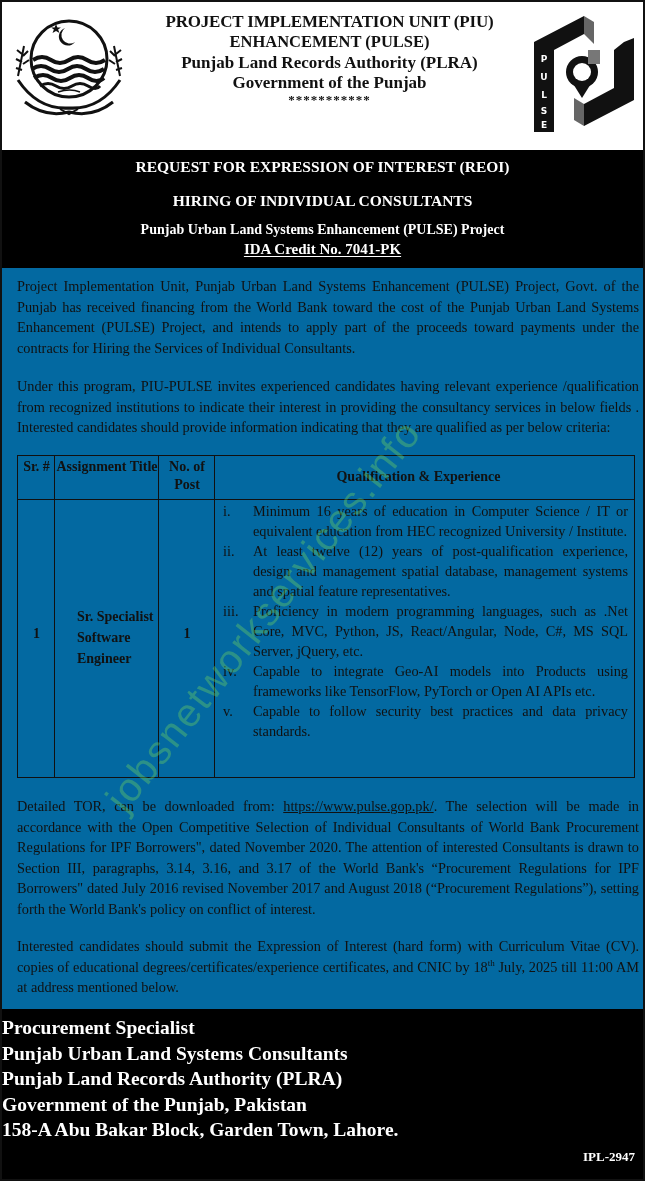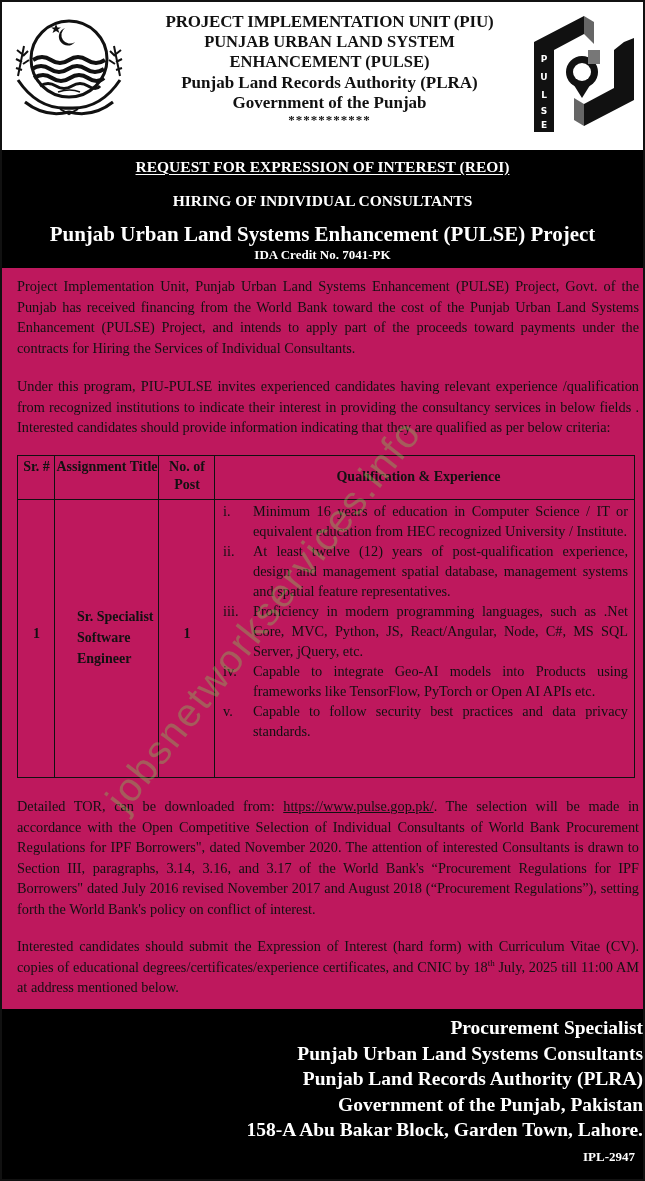--- a/index.html
+++ b/index.html
@@ -1,38 +1,38 @@
 <!DOCTYPE html>
 <html><head>
 <meta charset="utf-8">
 <style>
   * { box-sizing: border-box; margin: 0; padding: 0; }
   html, body { width: 645px; height: 1181px; background: #fff; overflow: hidden; }
   body { font-family: "Liberation Serif", "DejaVu Serif", serif; color: #111; position: relative; }
 
-  .page { position: absolute; left: 0; top: 0; width: 645px; height: 1181px; border: 2px solid #111; background: #be185d; }
+  .page { position: absolute; left: 0; top: 0; width: 645px; height: 1181px; border: 2px solid #111; background: #0369a1; }
 
   
   .header { position: absolute; left: 0; top: 0; width: 641px; height: 148px; background: #fff; }
   .header-logo-left { position: absolute; left: 8px; top: 12px; width: 118px; height: 108px; }
   .header-logo-right { position: absolute; left: 530px; top: 12px; width: 104px; height: 118px; }
   .header-text { position: absolute; left: 130px; top: 10px; width: 395px; text-align: center; font-weight: bold; }
   .header-text .l1 { font-size: 17px; line-height: 20px; letter-spacing: -0.2px; }
   .header-text .l2 { font-size: 16.5px; line-height: 20px; }
   .header-text .l3 { font-size: 16.5px; line-height: 20px; }
   .header-text .l4 { font-size: 17px; line-height: 21px; }
   .header-text .l5 { font-size: 17px; line-height: 20px; }
   .header-text .stars { font-size: 13px; line-height: 14px; letter-spacing: 1px; }
 
   
   .band-top { position: absolute; left: 0; top: 148px; width: 641px; height: 118px; background: #000; color: #fff; text-align: center; font-weight: bold; }
-  .band-top .reoi { position: absolute; top: 8px; width: 100%; font-size: 15.5px; text-decoration: underline; text-underline-offset: 2px; }
+  .band-top .reoi { position: absolute; top: 8px; width: 100%; font-size: 15.5px; text-underline-offset: 2px; }
   .band-top .hiring { position: absolute; top: 42px; width: 100%; font-size: 15.5px; }
-  .band-top .project { position: absolute; top: 72px; width: 100%; font-size: 21px; }
-  .band-top .ida { position: absolute; top: 97px; width: 100%; font-size: 13px; text-underline-offset: 2px; }
+  .band-top .project { position: absolute; top: 72px; width: 100%; font-size: 14px; }
+  .band-top .ida { position: absolute; top: 91px; width: 100%; font-size: 15px; text-decoration: underline; text-underline-offset: 2px; }
 
   
   .content { position: absolute; left: 0; top: 266px; width: 641px; }
   .para { position: absolute; left: 15px; width: 622px; font-size: 14.3px; line-height: 20.5px; text-align: justify; }
   .p1 { top: 8px; }
   .p2 { top: 108px; }
 
   
   .tbl { position: absolute; left: 15px; top: 453px; width: 618px; height: 323px; border: 1.5px solid #111; }
   .col { position: absolute; top: 0; bottom: 0; border-right: 1.5px solid #111; }
@@ -53,21 +53,21 @@
   .qitem { display: flex; font-size: 14.3px; line-height: 20px; }
   .qitem .num { width: 30px; flex: 0 0 30px; }
   .qitem .txt { flex: 1; text-align: justify; }
 
   .p3 { top: 528px; }
   .p4 { top: 668px; }
   .link { text-decoration: underline; }
   sup { font-size: 9px; line-height: 0; }
 
   
-  .band-bottom { position: absolute; left: 0; top: 1007px; width: 641px; height: 170px; background: #000; color: #fff; text-align: right; font-weight: bold; }
+  .band-bottom { position: absolute; left: 0; top: 1007px; width: 641px; height: 170px; background: #000; color: #fff; text-align: left; font-weight: bold; }
   .band-bottom .bl { font-size: 19.5px; line-height: 25.5px; }
   .band-bottom .lines { position: absolute; top: 6px; left: 0; width: 100%; }
   .band-bottom .ipl { position: absolute; right: 8px; bottom: 14px; font-size: 13px; }
 
   .watermark { position: absolute; left: 95px; top: 790px; transform: rotate(-52deg); transform-origin: left top; font-family: "Liberation Sans", sans-serif; font-size: 40px; color: rgba(120, 220, 90, 0.35); letter-spacing: 2px; white-space: nowrap; pointer-events: none; }
 </style>
 </head>
 <body>
 
 <div class="page">
@@ -86,21 +86,20 @@
         <path d="M8 62 q4 -20 6 -30 M12 40 l-5 -4 M12 48 l-6 -3 M12 56 l-6 -2 M13 42 l5 -5 M13 50 l6 -4" fill="none" stroke="#111" stroke-width="2"></path>
         <path d="M110 62 q-4 -20 -6 -30 M106 40 l5 -4 M106 48 l6 -3 M106 56 l6 -2 M105 42 l-5 -5 M105 50 l-6 -4" fill="none" stroke="#111" stroke-width="2"></path>
         <path d="M8 66 q20 30 51 28 q31 2 51 -28" fill="none" stroke="#111" stroke-width="3"></path>
         <path d="M15 88 q20 16 44 10 q24 6 44 -10" fill="none" stroke="#111" stroke-width="3"></path>
         <path d="M50 95 l9 5 l9 -5" fill="none" stroke="#111" stroke-width="2"></path>
       </svg>
     </div>
 
     <div class="header-text">
       <div class="l1">PROJECT IMPLEMENTATION UNIT (PIU)</div>
-      <div class="l2">PUNJAB URBAN LAND SYSTEM</div>
       <div class="l3">ENHANCEMENT (PULSE)</div>
       <div class="l4">Punjab Land Records Authority (PLRA)</div>
       <div class="l5">Government of the Punjab</div>
       <div class="stars">***********</div>
     </div>
 
     <div class="header-logo-right">
       <svg width="104" height="118" viewBox="0 0 104 118">
         <polygon points="2,28 52,2 52,20 22,36 22,118 2,118" fill="#111"></polygon>
         <polygon points="52,2 62,8 62,30 52,20" fill="#666"></polygon>

